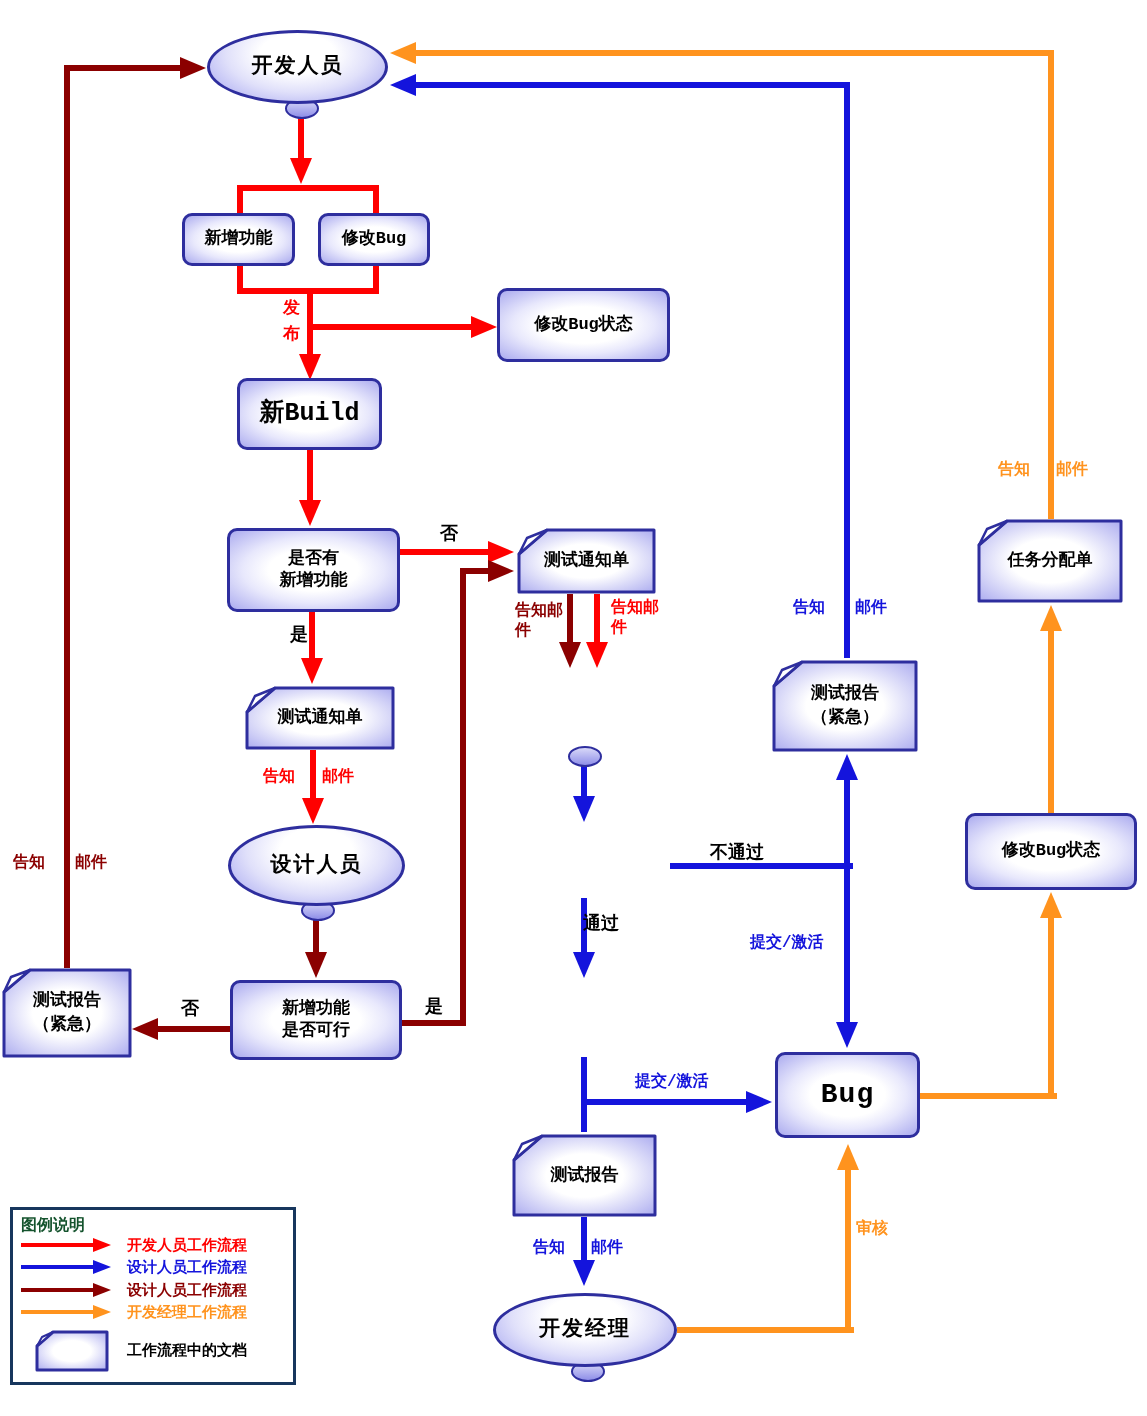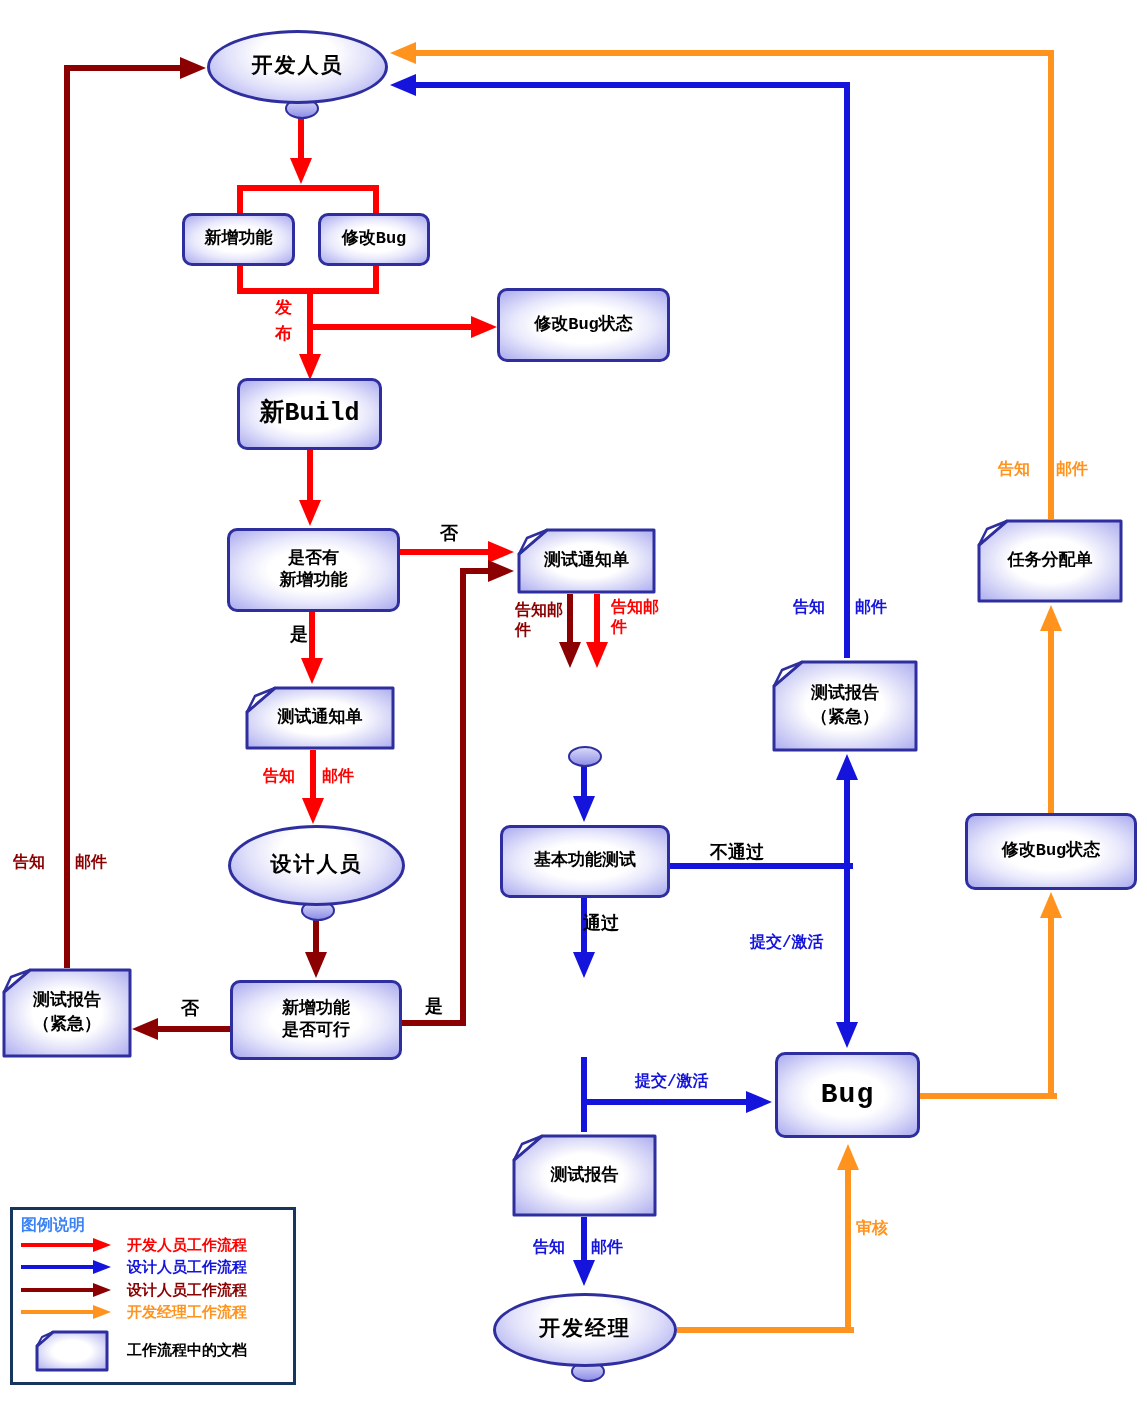--- a/index.html
+++ b/index.html
@@ -31,21 +31,21 @@
   .big{font-size:25px;letter-spacing:0;}
   .huge{font-size:28px;letter-spacing:1px;}
   
   .elabel{position:absolute;font-weight:bold;font-size:16px;z-index:4;white-space:nowrap;line-height:1.2;}
   .lb-black{font-size:18px;color:#000;}
   .stack{white-space:normal;width:48px;line-height:1.25;}
   .vert{width:20px;white-space:normal;word-break:break-all;line-height:1.5;font-size:17px;}
   
   #legend{position:absolute;left:10px;top:1207px;width:286px;height:178px;border:3px solid #17365D;
           background:#ffffff;z-index:5;box-sizing:border-box;}
-  #legend .ltitle{position:absolute;left:8px;top:5px;font-weight:bold;font-size:16px;color:#3b82f6;text-align:center;}
+  #legend .ltitle{position:absolute;left:8px;top:5px;font-weight:bold;font-size:16px;color:#14532d;text-align:center;}
   .lrow-line{position:absolute;height:4px;background:currentColor;}
   .lah{position:absolute;width:0;height:0;border-style:solid;border-color:transparent;
        border-width:7px 0 7px 18px;border-left-color:currentColor;}
   .llabel{position:absolute;left:114px;font-weight:bold;font-size:15px;white-space:nowrap;}
 </style>
 </head>
 <body>
 
 <div id="canvas">
 
@@ -151,23 +151,20 @@
   <div class="node box" style="left:497px;top:288px;width:173px;height:74px">
     <span>修改Bug状态</span>
   </div>
   <div class="node box big" style="left:237px;top:378px;width:145px;height:72px">
     <span>新Build</span>
   </div>
   <div class="node box" style="left:227px;top:528px;width:173px;height:84px">
     <span>是否有</span>
     <span>新增功能</span>
   </div>
-  <div class="node box" style="left:500px;top:825px;width:170px;height:73px">
-    <span>基本功能测试</span>
-  </div>
   <div class="node box" style="left:230px;top:980px;width:172px;height:80px">
     <span>新增功能</span>
     <span>是否可行</span>
   </div>
   <div class="node box huge" style="left:775px;top:1052px;width:145px;height:86px">
     <span>Bug</span>
   </div>
   <div class="node box" style="left:965px;top:813px;width:172px;height:77px">
     <span>修改Bug状态</span>
   </div>
@@ -227,21 +224,21 @@
   <div class="doc" style="left:512px;top:1134px;width:145px;height:83px">
     <svg width="145" height="83" viewBox="0 0 145 83">
       <path d="M30,2 L143,2 L143,81 L2,81 L2,26 Z" fill="url(#gdoc)" stroke="#2E2E9E" stroke-width="3" stroke-linejoin="round"></path>
       <path d="M30,2 L10,10 L2,26 Z" fill="#ffffff" stroke="#2E2E9E" stroke-width="2.5" stroke-linejoin="round"></path>
     </svg>
     <div class="lbl">
         <span>测试报告</span>
       </div>
   </div>
 
-  <span class="elabel c-red vert" style="left:275px;top:296px">发布</span>
+  <span class="elabel c-red vert" style="left:283px;top:296px">发布</span>
   <span class="elabel lb-black" style="left:440px;top:524px">否</span>
   <span class="elabel lb-black" style="left:290px;top:625px">是</span>
   <span class="elabel c-red" style="left:263px;top:768px">告知</span>
   <span class="elabel c-red" style="left:322px;top:768px">邮件</span>
 
   <span class="elabel c-dred stack" style="left:515px;top:601px"><span>告知</span><span>邮件</span></span>
   <span class="elabel c-red stack" style="left:611px;top:598px"><span>告知</span><span>邮件</span></span>
 
   <span class="elabel lb-black" style="left:583px;top:914px">通过</span>
   <span class="elabel lb-black" style="left:710px;top:843px">不通过</span>

